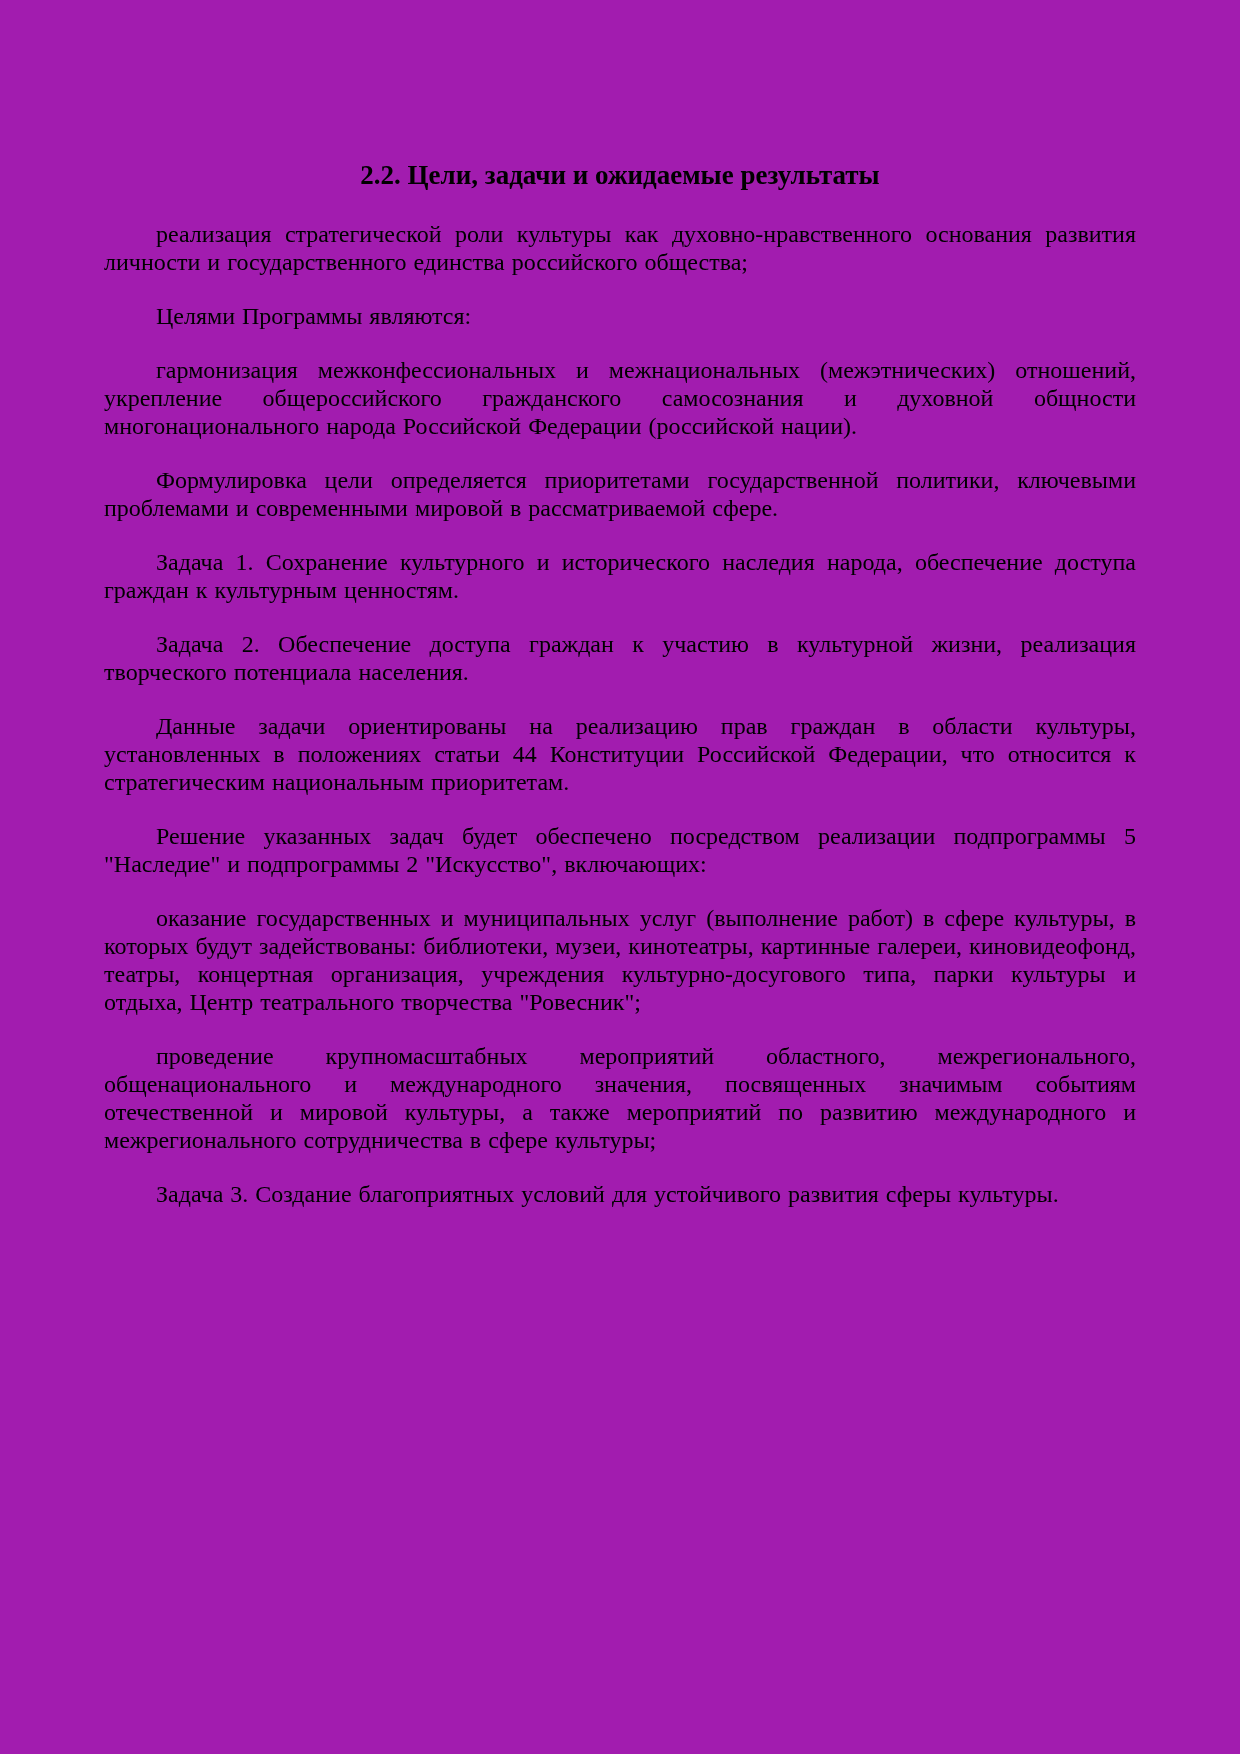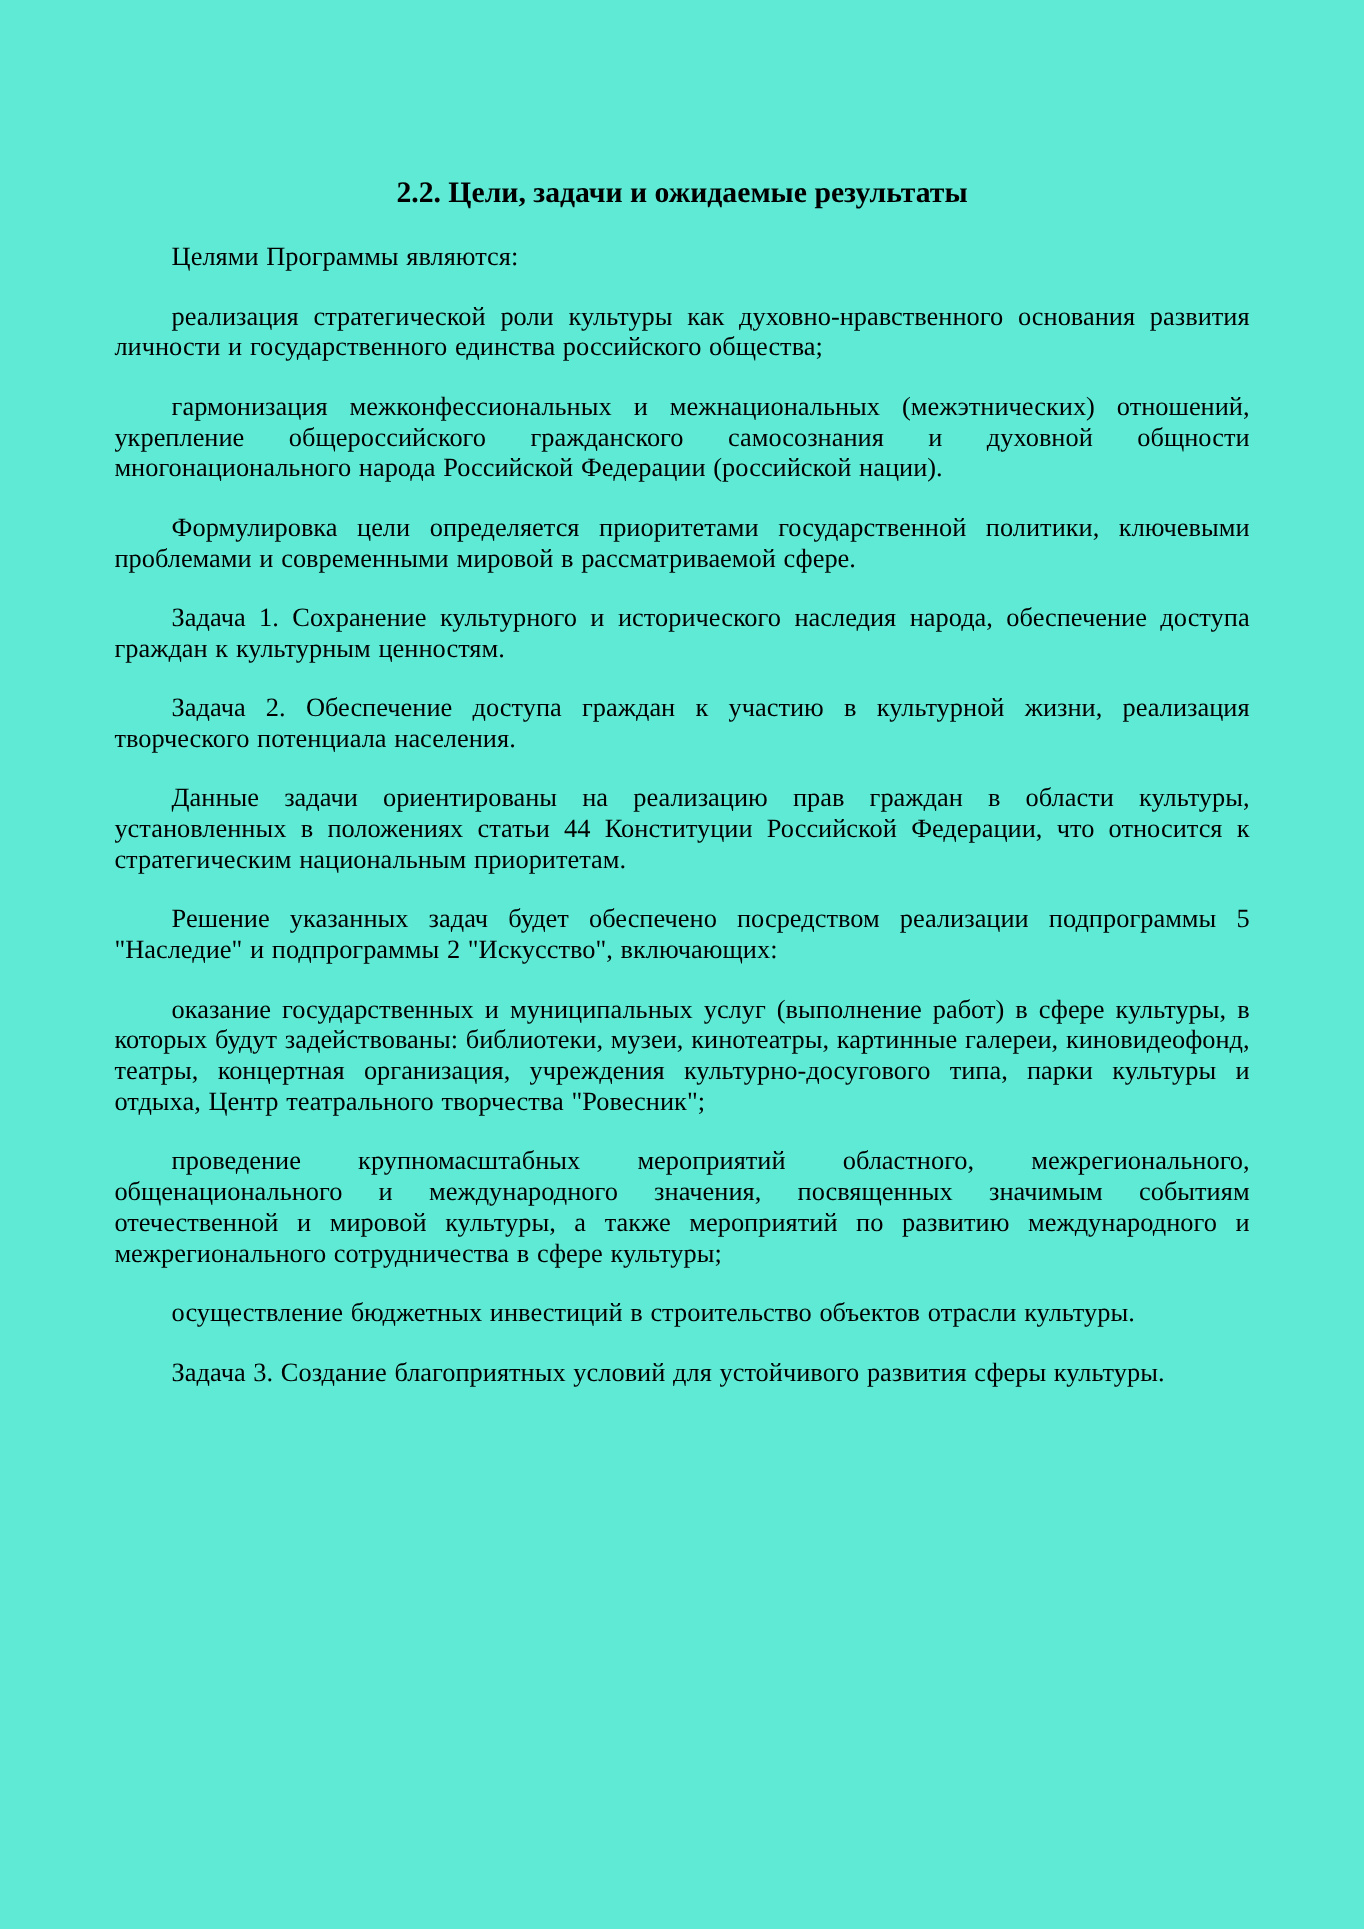--- a/index.html
+++ b/index.html
@@ -5,21 +5,21 @@
   html, body {
     margin: 0;
     padding: 0;
     background: #ffffff;
   }
   .page {
     position: relative;
     width: 1240px;
     height: 1754px;
     margin: 0 auto;
-    background: #5eead4;
+    background: #a21caf;
     box-sizing: border-box;
     padding: 158px 104px 0 104px;
     font-family: "Liberation Serif", "DejaVu Serif", serif;
     color: #000000;
     overflow: hidden;
   }
   .doc-title {
     font-size: 27px;
     line-height: 34px;
     font-weight: bold;
@@ -36,26 +36,25 @@
     text-indent: 52px;
     word-spacing: 1px;
   }
 </style>
 </head>
 <body>
 
 <div class="page">
   <h1 class="doc-title">2.2. Цели, задачи и ожидаемые результаты</h1>
   <div class="doc-body">
+      <p class="para">реализация стратегической роли культуры как духовно-нравственного основания развития личности и государственного единства российского общества;</p>
       <p class="para">Целями Программы являются:</p>
-      <p class="para">реализация стратегической роли культуры как духовно-нравственного основания развития личности и государственного единства российского общества;</p>
       <p class="para">гармонизация межконфессиональных и межнациональных (межэтнических) отношений, укрепление общероссийского гражданского самосознания и духовной общности многонационального народа Российской Федерации (российской нации).</p>
       <p class="para">Формулировка цели определяется приоритетами государственной политики, ключевыми проблемами и современными мировой в рассматриваемой сфере.</p>
       <p class="para">Задача 1. Сохранение культурного и исторического наследия народа, обеспечение доступа граждан к культурным ценностям.</p>
       <p class="para">Задача 2. Обеспечение доступа граждан к участию в культурной жизни, реализация творческого потенциала населения.</p>
       <p class="para">Данные задачи ориентированы на реализацию прав граждан в области культуры, установленных в положениях статьи 44 Конституции Российской Федерации, что относится к стратегическим национальным приоритетам.</p>
       <p class="para">Решение указанных задач будет обеспечено посредством реализации подпрограммы 5 "Наследие" и подпрограммы 2 "Искусство", включающих:</p>
       <p class="para">оказание государственных и муниципальных услуг (выполнение работ) в сфере культуры, в которых будут задействованы: библиотеки, музеи, кинотеатры, картинные галереи, киновидеофонд, театры, концертная организация, учреждения культурно-досугового типа, парки культуры и отдыха, Центр театрального творчества "Ровесник";</p>
       <p class="para">проведение крупномасштабных мероприятий областного, межрегионального, общенационального и международного значения, посвященных значимым событиям отечественной и мировой культуры, а также мероприятий по развитию международного и межрегионального сотрудничества в сфере культуры;</p>
-      <p class="para">осуществление бюджетных инвестиций в строительство объектов отрасли культуры.</p>
       <p class="para">Задача 3. Создание благоприятных условий для устойчивого развития сферы культуры.</p>
     </div>
 </div>
 
 </body></html>

